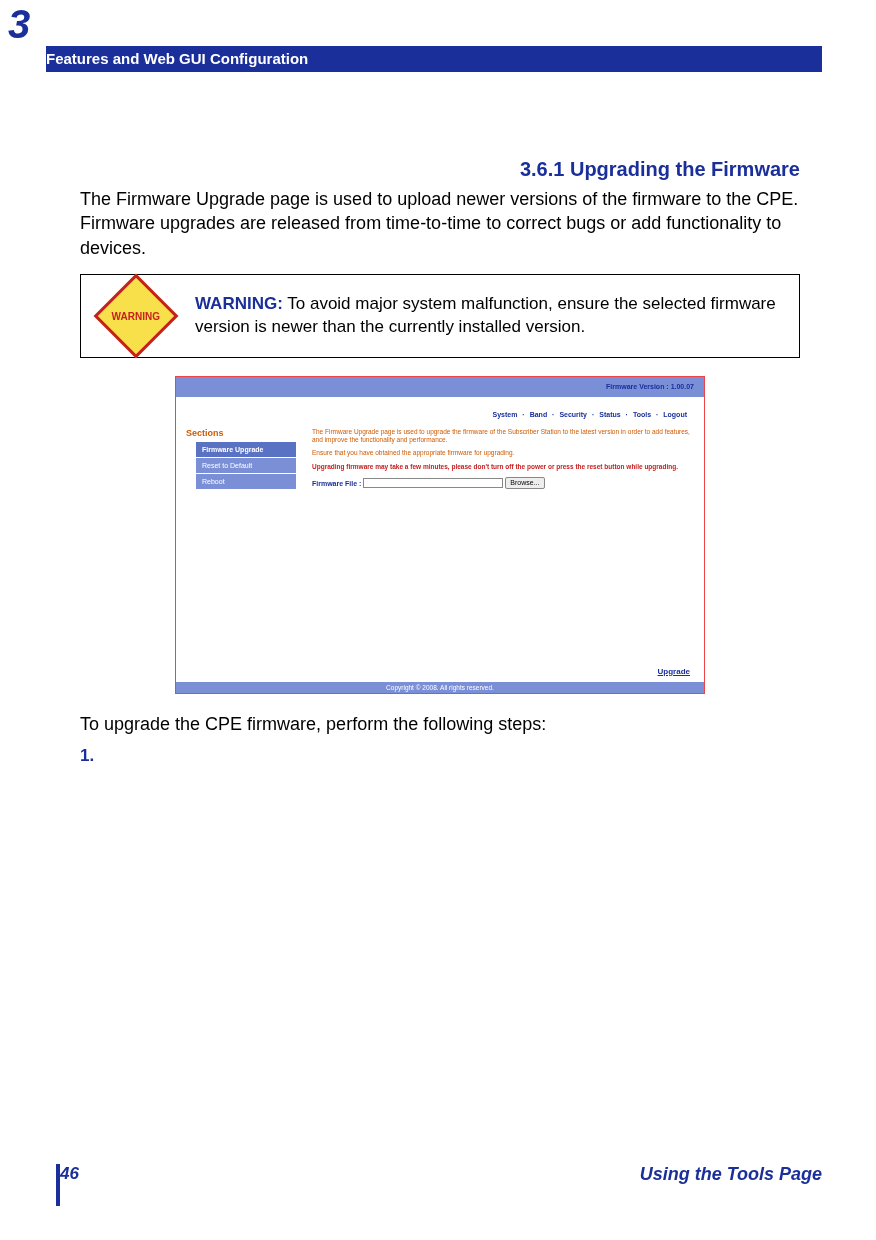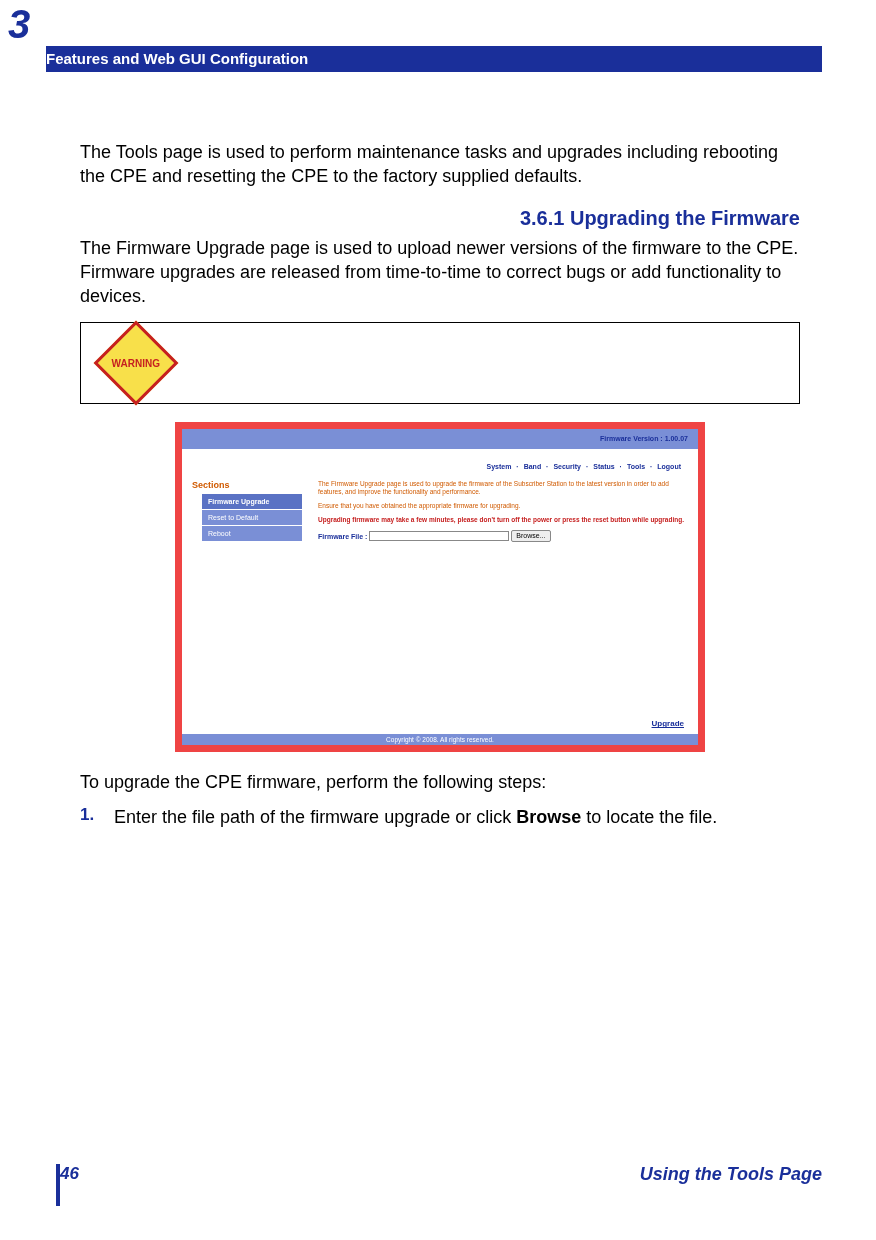--- a/index.html
+++ b/index.html
@@ -94,21 +94,21 @@
     padding: 18px 14px 18px 4px;
     font-size: 17px;
     line-height: 1.35;
   }
   .warning-label { color: #1a2f9a; font-weight: bold; }
 
   
   .screenshot {
     width: 530px;
     margin: 0 auto 18px;
-    border: 7px solid #ef4444;
+    border: 1px solid #ef4444;
     font-size: 8px;
     background: #fff;
   }
   .ss-header {
     background: #7a8fd6;
     height: 20px;
     line-height: 20px;
     color: #1a2f9a;
     font-weight: bold;
     text-align: right;
@@ -179,30 +179,32 @@
   .footer-title { color: #1a2f9a; font-weight: bold; font-style: italic; font-size: 18px; }
 </style>
 </head>
 <body>
 
 <div class="chapter-num">3</div>
 <div class="header-bar">Features and Web GUI Configuration</div>
 
 <div class="content">
 
-  <p class="body-text">The Tools page is used to perform maintenance tasks and upgrades including rebooting the CPE and resetting the CPE to the factory supplied defaults.</p>
 
   <div class="h3">3.6.1 Upgrading the Firmware</div>
   <p class="body-text">The Firmware Upgrade page is used to upload newer versions of the firmware to the CPE. Firmware upgrades are released from time-to-time to correct bugs or add functionality to devices.</p>
 
   <div class="warning-box">
     <div class="warning-icon-cell">
       <div class="diamond">
         <span>WARNING</span>
       </div>
+    </div>
+    <div class="warning-text-cell">
+      <span class="warning-label">WARNING:</span><span> To avoid major system malfunction, ensure the selected firmware version is newer than the currently installed version.</span>
     </div>
   </div>
 
   <div class="screenshot">
     <div class="ss-header">Firmware Version : 1.00.07</div>
     <div class="ss-nav">
       <span>System</span> ·
       <span>Band</span> ·
       <span>Security</span> ·
       <span>Status</span> ·
@@ -228,23 +230,20 @@
         <div class="ss-upgrade-link">Upgrade</div>
       </div>
     </div>
     <div class="ss-footer">Copyright © 2008.  All rights reserved.</div>
   </div>
 
   <p class="body-text">To upgrade the CPE firmware, perform the following steps:</p>
 
   <div class="step-row">
     <div class="step-num">1.</div>
-    <div class="step-body">
-      <span>Enter the file path of the firmware upgrade or click </span><b>Browse</b><span> to locate the file.</span>
-    </div>
   </div>
 
 </div>
 
 <div class="footer">
   <div class="page-num">46</div>
   <div class="footer-title">Using the Tools Page</div>
 </div>
 
 </body></html>

